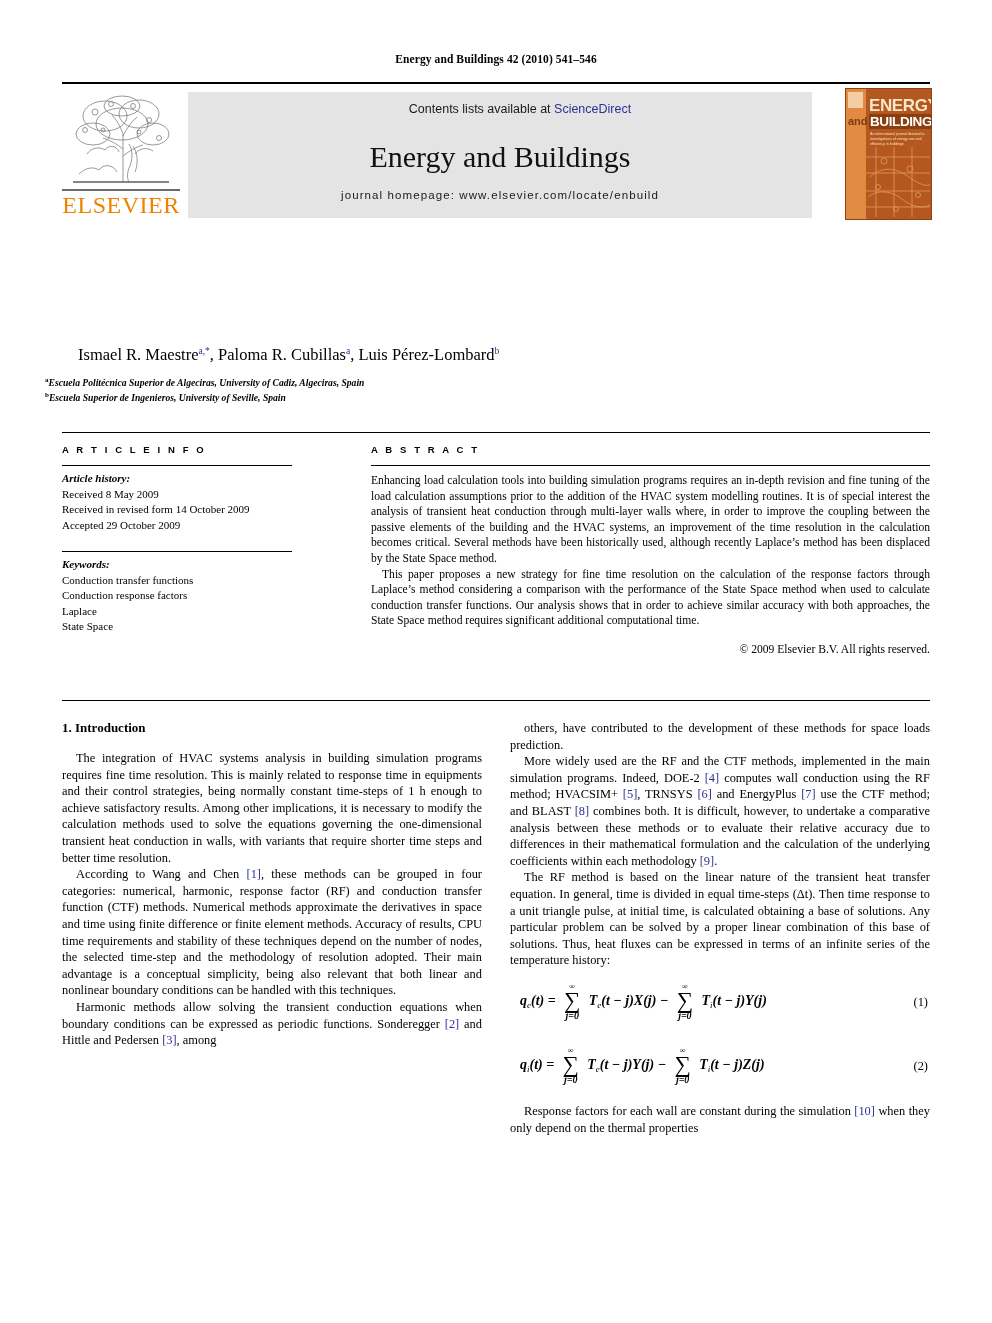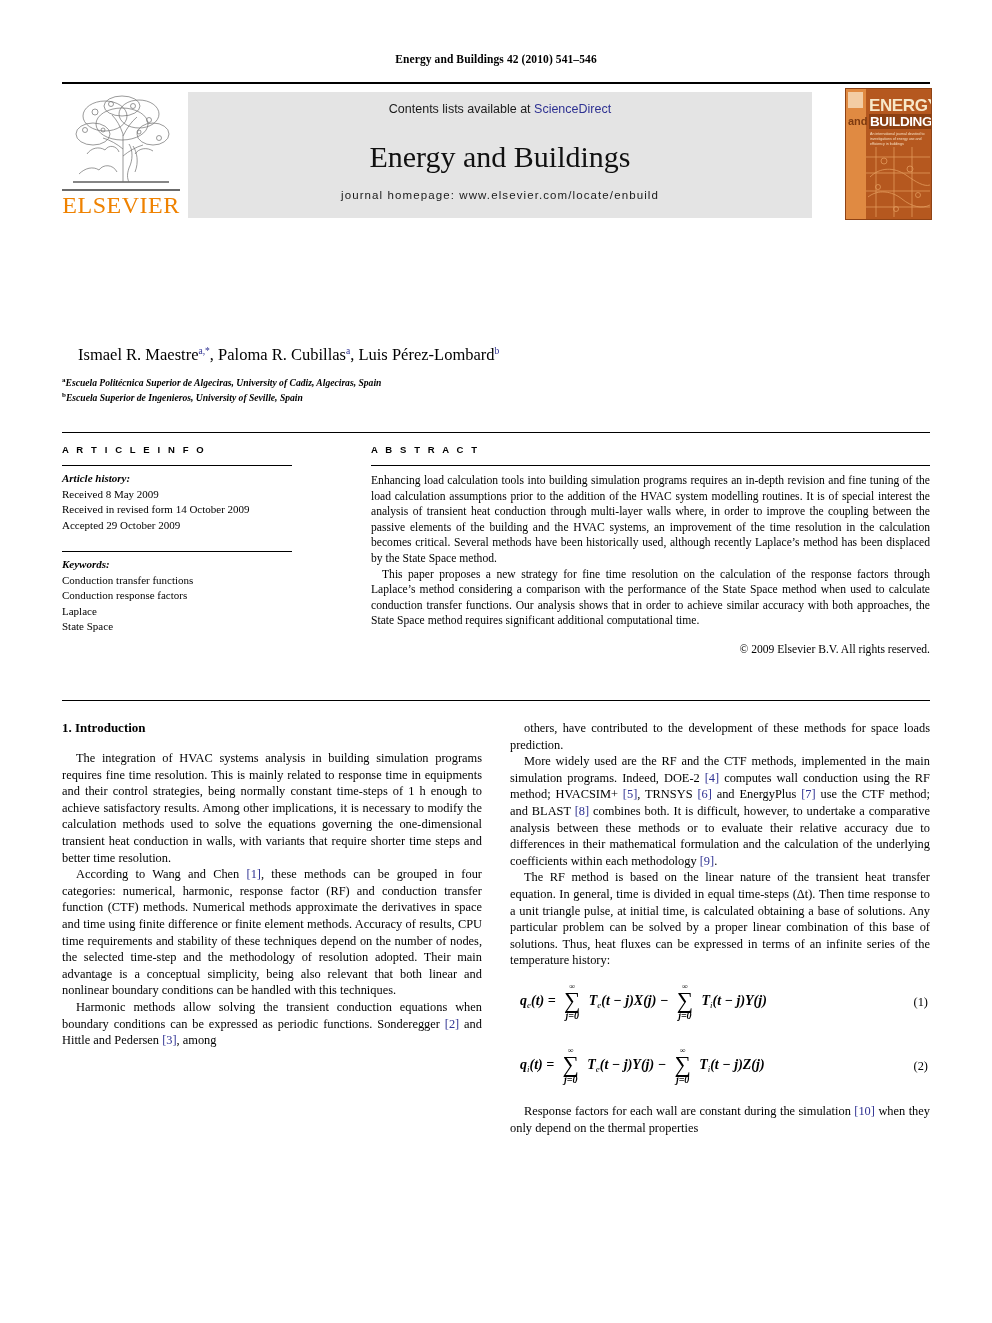--- a/index.html
+++ b/index.html
@@ -87,20 +87,21 @@
     background: #e4e4e4;
   }
   .sd-line {
     position: absolute;
     left: 126px; top: 20px;
     width: 624px;
     text-align: center;
     font-family: "Liberation Sans", sans-serif;
     font-size: 12.5px;
     color: #1a1a1a;
+    padding-left: 20px;
   }
   .sd-link {
     color: #2e3192;
     text-decoration: none;
   }
   .journal-title {
     position: absolute;
     left: 126px; top: 58px;
     width: 624px;
     text-align: center;
@@ -203,21 +204,21 @@
     color: #000;
     margin-left: 16px;
   }
   .authors sup {
     font-size: 9.5px;
     color: #2e3192;
     vertical-align: super;
   }
   .affils {
     position: absolute;
-    left: 62px; top: 374px;
+    left: 45px; top: 374px;
     width: 820px;
     font-family: "Liberation Serif", serif;
     font-style: italic;
     font-size: 9.6px;
     line-height: 13px;
     font-weight: bold;
   }
   .affils sup {
     font-size: 7px;
     font-style: normal;

